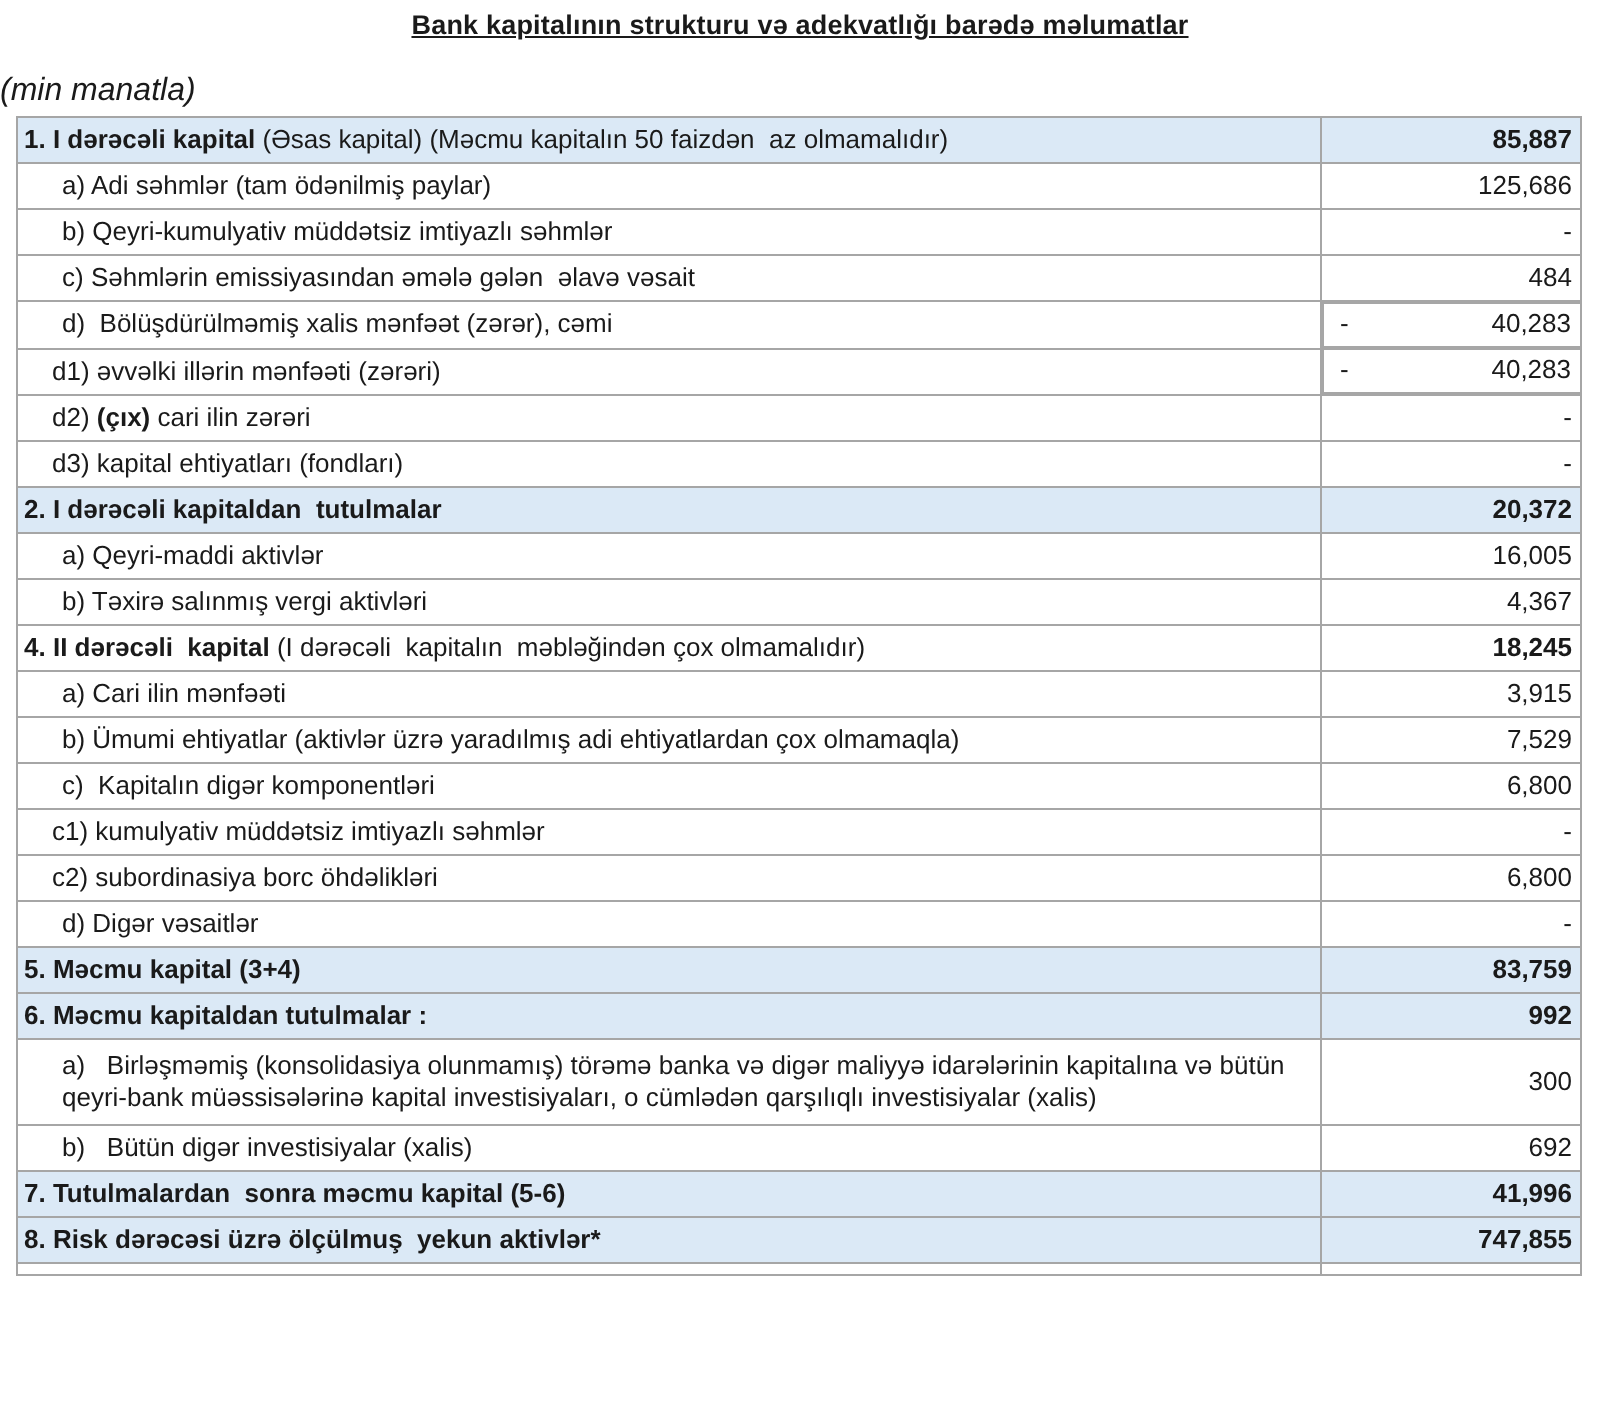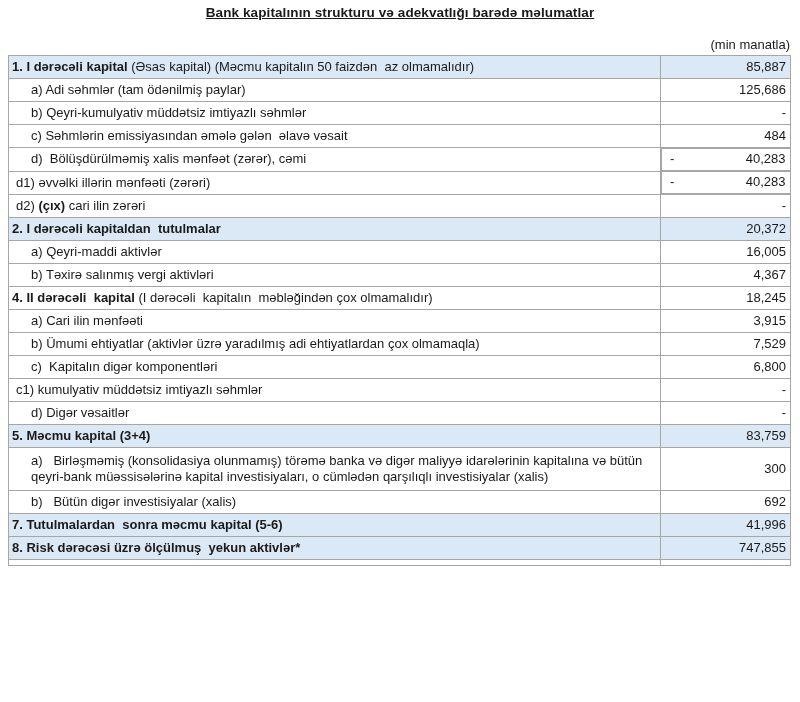--- a/index.html
+++ b/index.html
@@ -17,22 +17,23 @@
   .page{width:800px;height:702px;overflow:hidden;position:relative;background:#fff;}
   .title{
     text-align:center;
     font-size:13.5px;
     font-weight:bold;
     text-decoration:underline;
     padding-top:5px;
     letter-spacing:0.1px;
   }
   .unit{
-    text-align:right;
-    font-size:13px;
+    text-align:left;
+    font-style:italic;
+    font-size:16px;
     padding-right:10px;
     margin-top:17px;
     margin-bottom:3px;
   }
   table.cap{
     margin-left:8px;
     width:782px;
     border-collapse:collapse;
     table-layout:fixed;
   }
@@ -45,27 +46,27 @@
     padding:1px 4px;
     vertical-align:middle;
     line-height:1.25;
   }
   tr.blue td{background:var(--blue);}
   tr.tall td{height:43px;}
   tr.partial td{height:6px;padding:0;}
   td.lab{white-space:pre-wrap;margin-top:16px;}
   td.lab.ind0{padding-left:3px;}
   td.lab.ind1{padding-left:22px;}
-  td.lab.ind2{padding-left:7px;}
+  td.lab.ind2{padding-left:17px;}
   td.lab b{font-weight:bold;}
   td.val{
     text-align:right;
     padding-right:7px;
   }
-  td.val.vb{font-weight:normal;}
+  td.val.vb{font-weight:bold;}
   td.val.neg{
     display:flex;
     align-items:center;
     justify-content:space-between;
     border:none; 
   }
   
   td.val.neg{border:1px solid var(--border);}
   td.val.neg .minus{padding-left:4px;}
 </style>
@@ -108,20 +109,24 @@
           <td class="lab ind2">d1) əvvəlki illərin mənfəəti (zərəri)</td>
           <td class="val neg">
             <span class="minus">-</span>
             <span>40,283</span>
           </td>
         </tr>
         <tr>
           <td class="lab ind2">d2) <b>(çıx)</b> cari ilin zərəri</td>
           <td class="val">-</td>
         </tr>
+        <tr>
+          <td class="lab ind2">d3) kapital ehtiyatları (fondları)</td>
+          <td class="val">-</td>
+        </tr>
         <tr class="blue">
           <td class="lab ind0"><b>2. I dərəcəli kapitaldan  tutulmalar</b></td>
           <td class="val vb">20,372</td>
         </tr>
         <tr>
           <td class="lab ind1">a) Qeyri-maddi aktivlər</td>
           <td class="val">16,005</td>
         </tr>
         <tr>
           <td class="lab ind1">b) Təxirə salınmış vergi aktivləri</td>
@@ -141,26 +146,34 @@
         </tr>
         <tr>
           <td class="lab ind1">c)  Kapitalın digər komponentləri</td>
           <td class="val">6,800</td>
         </tr>
         <tr>
           <td class="lab ind2">c1) kumulyativ müddətsiz imtiyazlı səhmlər</td>
           <td class="val">-</td>
         </tr>
         <tr>
+          <td class="lab ind2">c2) subordinasiya borc öhdəlikləri</td>
+          <td class="val">6,800</td>
+        </tr>
+        <tr>
           <td class="lab ind1">d) Digər vəsaitlər</td>
           <td class="val">-</td>
         </tr>
         <tr class="blue">
           <td class="lab ind0"><b>5. Məcmu kapital (3+4)</b></td>
           <td class="val vb">83,759</td>
+        </tr>
+        <tr class="blue">
+          <td class="lab ind0"><b>6. Məcmu kapitaldan tutulmalar :</b></td>
+          <td class="val vb">992</td>
         </tr>
         <tr class="tall">
           <td class="lab ind1">a)   Birləşməmiş (konsolidasiya olunmamış) törəmə banka və digər maliyyə idarələrinin kapitalına və bütün qeyri-bank müəssisələrinə kapital investisiyaları, o cümlədən qarşılıqlı investisiyalar (xalis)</td>
           <td class="val">300</td>
         </tr>
         <tr>
           <td class="lab ind1">b)   Bütün digər investisiyalar (xalis)</td>
           <td class="val">692</td>
         </tr>
         <tr class="blue">

